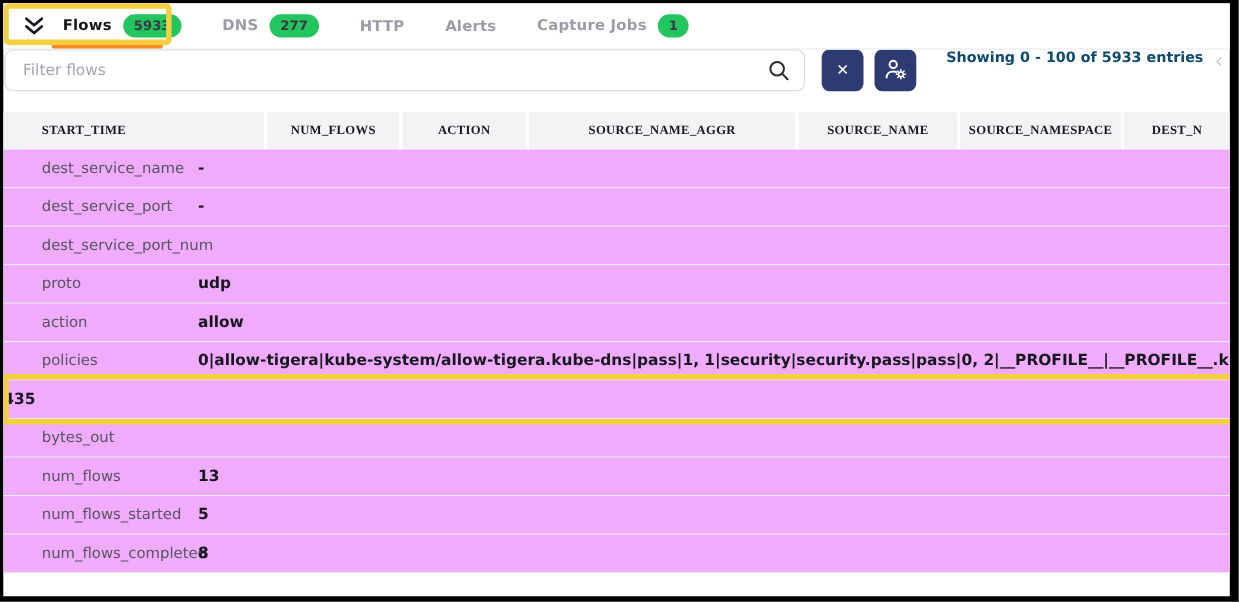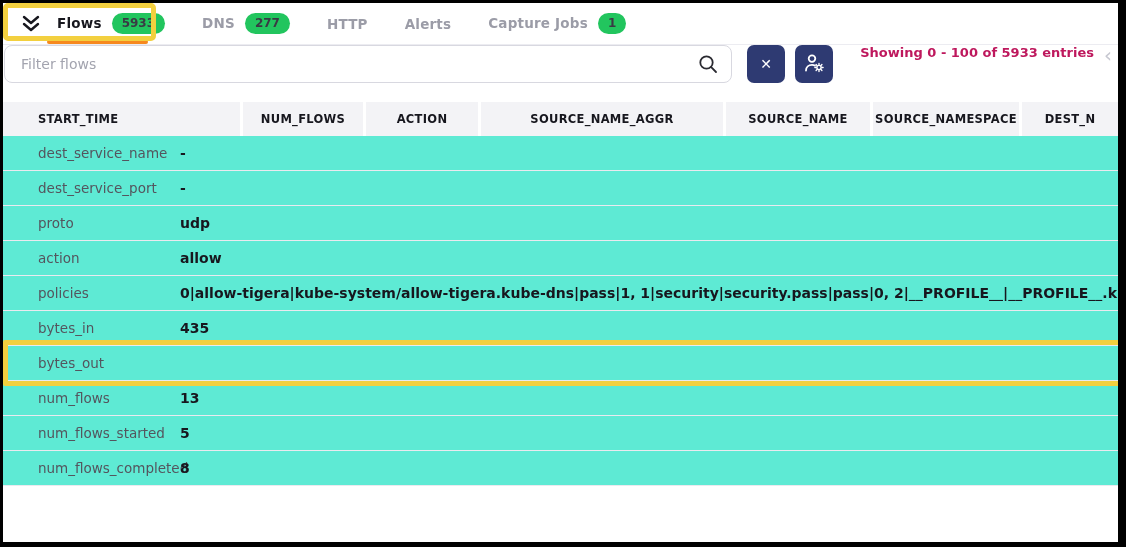--- a/index.html
+++ b/index.html
@@ -63,47 +63,47 @@
   .search-wrap input::placeholder { color: #a3a4af; }
   .search-icon { position: absolute; right: 13px; top: 8px; }
   .tool-btn {
     width: 38px; height: 38px;
     border: none; border-radius: 7px;
     display: flex; align-items: center; justify-content: center;
     color: #fff; cursor: pointer; flex: none;
   }
   .btn-clear { margin-left: 15px; font-size: 14px; font-weight: 700; font-family: inherit; }
   .btn-user { margin-left: 10px; }
-  .showing { margin-left: 27px; font-size: 13px; font-weight: 700; white-space: nowrap; color: #be185d; }
+  .showing { margin-left: 27px; font-size: 13px; font-weight: 700; white-space: nowrap; color: #0c4a6e; }
   .prev-chevron { margin: 0 0 2px 10px; color: #c7c8d1; font-size: 20px; line-height: 1; cursor: pointer; flex: none; }
 
   
   .thead { display: flex; gap: 3px; height: 34px; margin-top: 1px; }
   .th {
     background: #f3f3f6;
     display: flex; align-items: center; justify-content: center;
     font-size: 11.5px; font-weight: 700; letter-spacing: .3px;
     color: #17171e; white-space: nowrap; overflow: hidden;
-    flex: none; cursor: pointer;
+    flex: none; cursor: pointer; font-family: Liberation Serif, serif;
   }
   .th:nth-child(1) { width: 237px; justify-content: flex-start; padding-left: 35px; }
   .th:nth-child(2) { width: 120px; }
   .th:nth-child(3) { width: 112px; }
   .th:nth-child(4) { width: 242px; }
   .th:nth-child(5) { width: 144px; }
   .th:nth-child(6) { width: 146px; }
   .th:nth-child(7) { flex: 1; }
 
   
   .rows { position: relative; }
   .drow {
     display: flex; align-items: center;
     height: 35px;
     border-bottom: 1px solid #eaeaef;
-    background: #5eead4;
+    background: #f0abfc;
   }
   .dkey {
     width: 177px; flex: none;
     padding-left: 35px;
     font-size: 13.5px; color: #54555e;
     white-space: nowrap;
   }
   .dval {
     flex: 1;
     font-size: 14px; font-weight: 600; color: #17171e;
@@ -193,33 +193,36 @@
   <div class="rows">
     <div class="drow">
       <span class="dkey">dest_service_name</span>
       <span class="dval">-</span>
     </div>
     <div class="drow">
       <span class="dkey">dest_service_port</span>
       <span class="dval">-</span>
     </div>
     <div class="drow">
+      <span class="dkey">dest_service_port_num</span>
+      <span class="dval"></span>
+    </div>
+    <div class="drow">
       <span class="dkey">proto</span>
       <span class="dval">udp</span>
     </div>
     <div class="drow">
       <span class="dkey">action</span>
       <span class="dval">allow</span>
     </div>
     <div class="drow">
       <span class="dkey">policies</span>
       <span class="dval">0|allow-tigera|kube-system/allow-tigera.kube-dns|pass|1, 1|security|security.pass|pass|0, 2|__PROFILE__|__PROFILE__.kns.kube-system</span>
     </div>
     <div class="drow">
-      <span class="dkey">bytes_in</span>
       <span class="dval">435</span>
     </div>
     <div class="drow">
       <span class="dkey">bytes_out</span>
     </div>
     <div class="drow">
       <span class="dkey">num_flows</span>
       <span class="dval">13</span>
     </div>
     <div class="drow">

